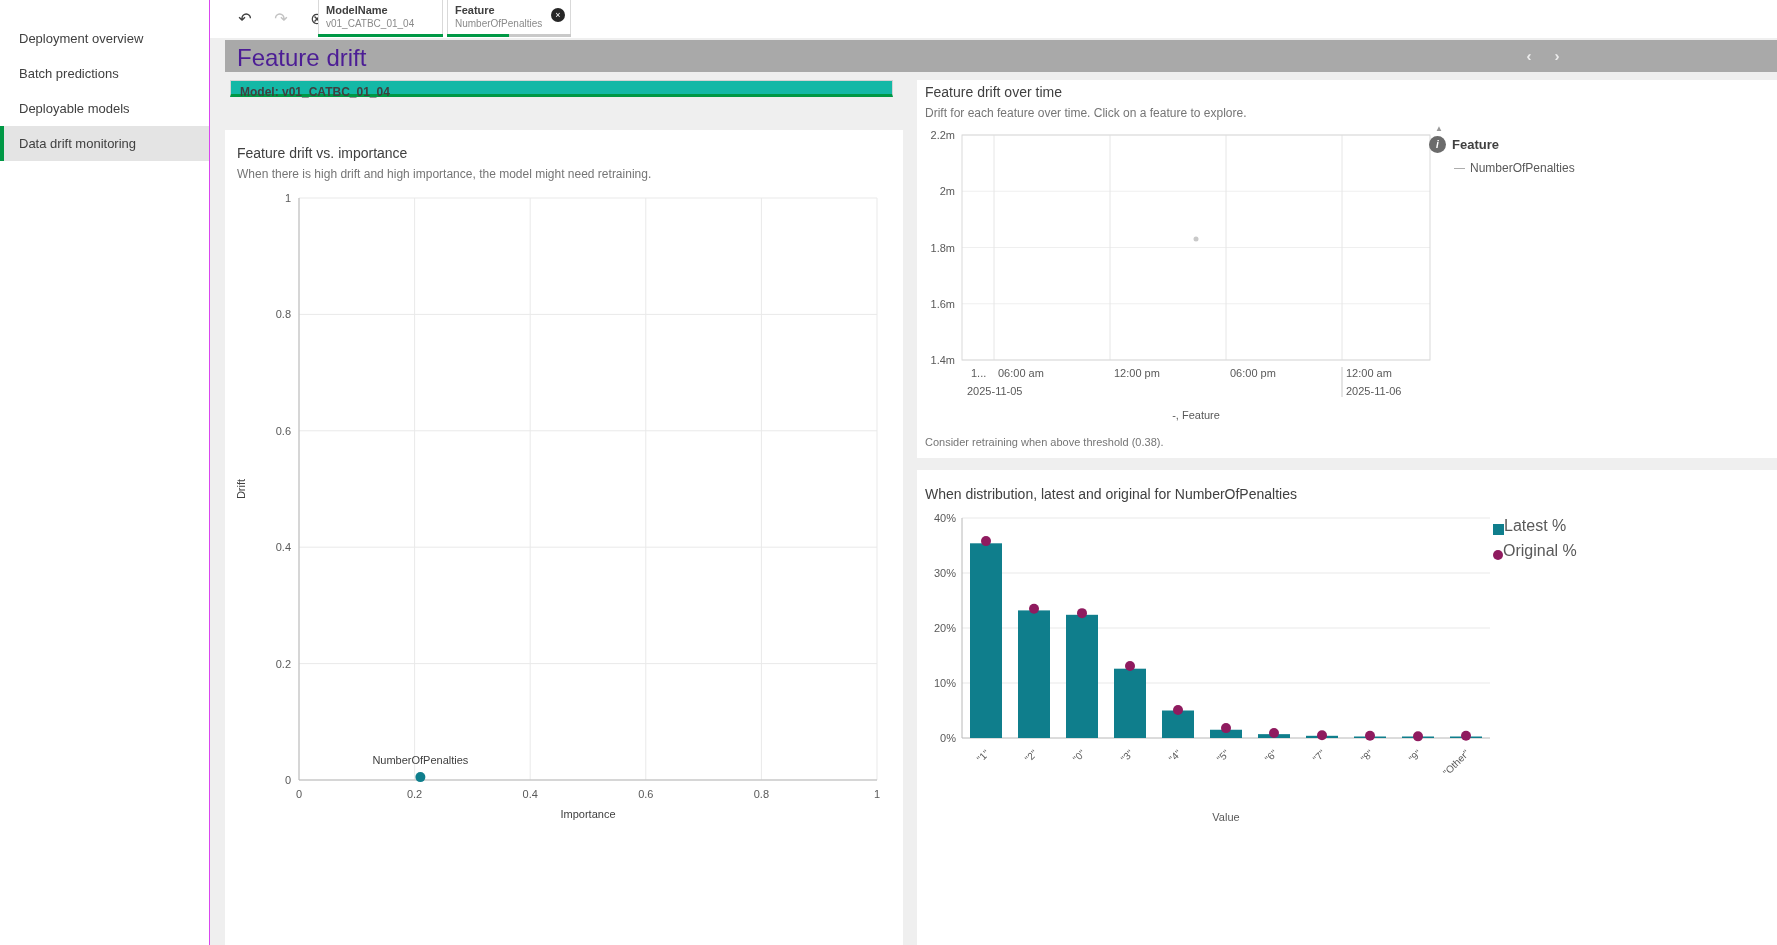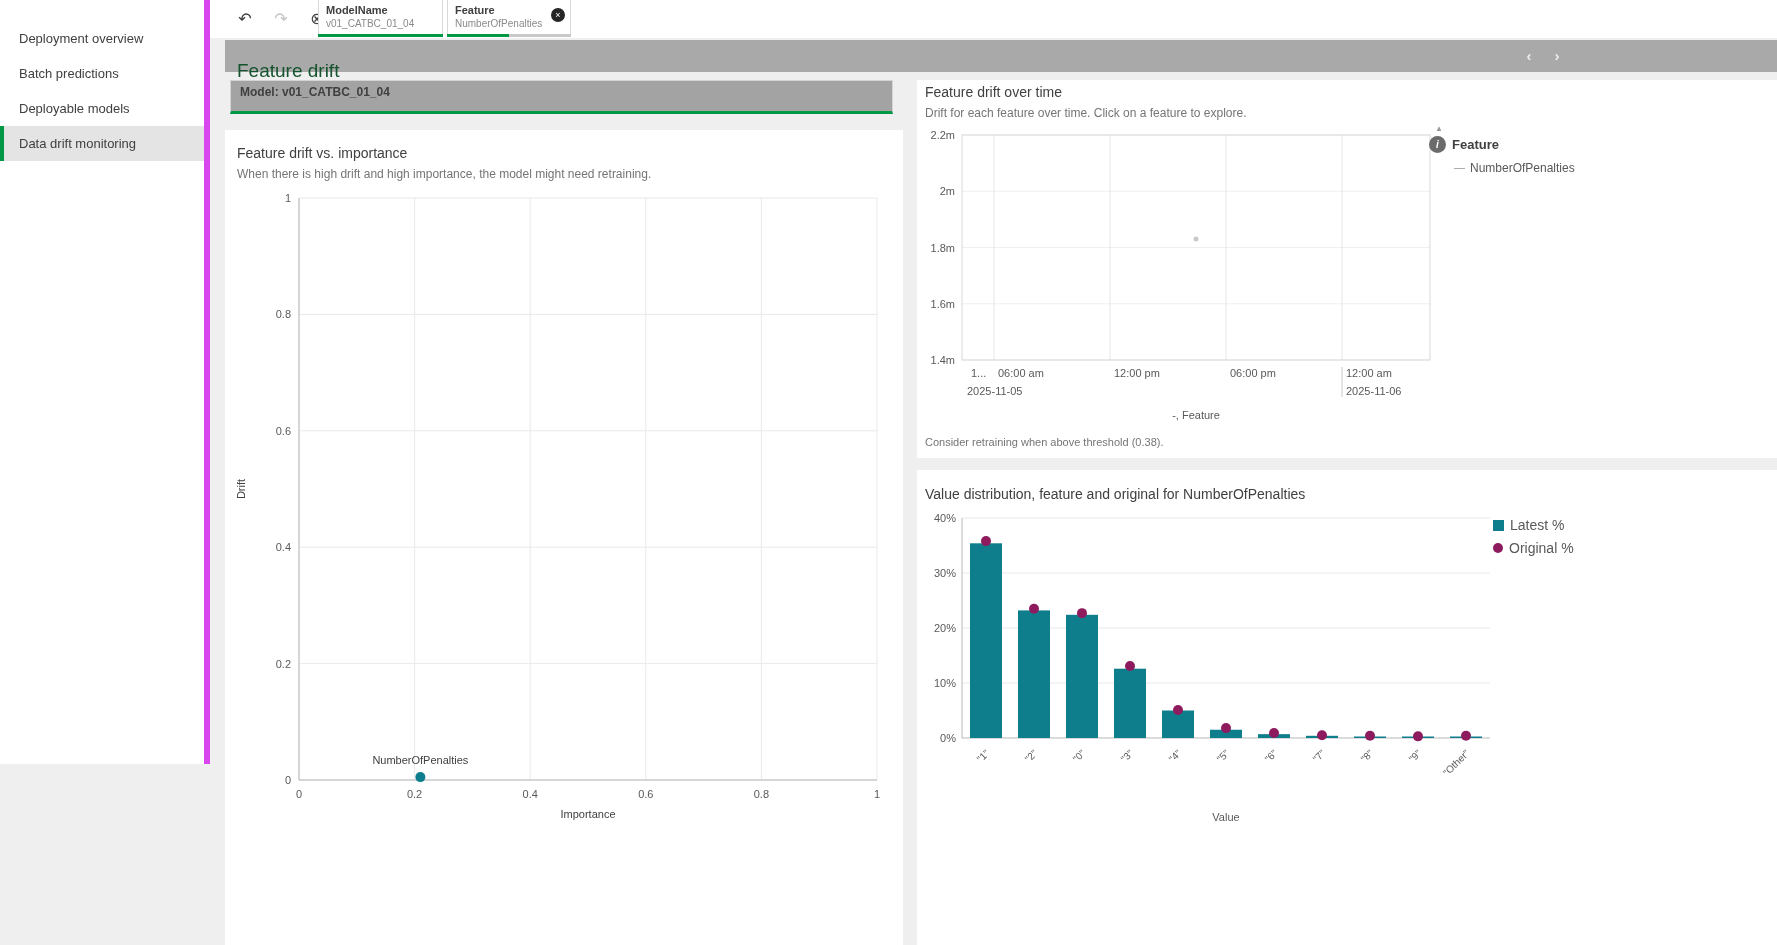--- a/index.html
+++ b/index.html
@@ -1,50 +1,50 @@
 <!DOCTYPE html>
 <html style="--green: #009845; --tbar: #a9a9a9;"><head>
 <meta charset="utf-8">
 <style>
 *{margin:0;padding:0;box-sizing:border-box}
 html,body{width:1777px;height:945px}
 body{position:relative;font-family:"Liberation Sans",sans-serif;background:#efefef;overflow:hidden;color:#404040}
-.sidebar{position:absolute;left:0;top:0;width:210px;height:764px;background:#fff;border-right:6px solid #d946ef;padding-top:21px;z-index:2}
+.sidebar{position:absolute;left:0;top:0;width:210px;height:945px;background:#fff;border-right:1px solid #d946ef;padding-top:21px;z-index:2}
 .nav-item{height:35px;line-height:35px;padding-left:15px;font-size:13px;color:#404040;border-left:4px solid transparent;cursor:pointer;white-space:nowrap}
 .nav-item.active{background:#e4e4e4;border-left-color:var(--green)}
 .toolbar{position:absolute;left:210px;top:0;width:1567px;height:38px;background:#fff}
 .tb-btn{position:absolute;top:5px;width:28px;height:28px;font-size:16px;line-height:28px;text-align:center;color:#404040;cursor:pointer}
 .tb-btn.disabled{color:#c2c2c2}
 .chip{position:absolute;top:0;height:37px;background:#fff;border:1px solid #d9d9d9;border-top:none;cursor:pointer}
 .chip .f{font-size:11px;font-weight:bold;padding:4px 0 0 7px;white-space:nowrap}
 .chip .v{font-size:10px;color:#8a8a8a;padding:2px 18px 0 7px;white-space:nowrap;overflow:hidden}
 .chip .bar{position:absolute;left:-1px;right:-1px;bottom:-1px;height:3px;background:var(--green)}
 .chip .bar.partial{background:linear-gradient(to right,var(--green) 50%,#c9c9c9 50%)}
 .chip-close{position:absolute;right:5px;top:8px;width:14px;height:14px;border-radius:50%;background:#262626;color:#fff;font-size:9px;line-height:14px;text-align:center;cursor:pointer}
 .titlebar{position:absolute;left:225px;top:40px;width:1552px;height:32px;background:var(--tbar)}
-.sheet-title{position:absolute;left:12px;top:20px;font-size:19px;color:#14532d}
+.sheet-title{position:absolute;left:12px;top:4px;font-size:24px;color:#4c1d95}
 .tb-chev{position:absolute;top:7px;width:20px;text-align:center;font-size:15px;font-weight:bold;color:#ececec;cursor:pointer}
-.model-box{position:absolute;left:230px;top:80px;width:663px;height:34px;background:#a3a3a3;border:1px solid #d4d4d4;border-bottom:3px solid var(--green);font-size:12px;font-weight:bold;line-height:22px;padding-left:9px;cursor:pointer;z-index:1}
+.model-box{position:absolute;left:230px;top:80px;width:663px;height:17px;background:#14b8a6;border:1px solid #d4d4d4;border-bottom:3px solid var(--green);font-size:12px;font-weight:bold;line-height:22px;padding-left:9px;cursor:pointer;z-index:1}
 .card{position:absolute;background:#fff}
 #card-left{left:225px;top:130px;width:678px;height:815px}
 #card-tr{left:917px;top:80px;width:860px;height:378px}
 #card-br{left:917px;top:470px;width:860px;height:475px}
 .card h3{position:absolute;font-size:14px;font-weight:normal;color:#404040;white-space:nowrap}
 .card .sub{position:absolute;font-size:12px;color:#757575;white-space:nowrap}
 svg.chart{position:absolute;left:0;top:0}
 .legend-tr{position:absolute;left:512px;top:44px;width:160px}
 .lg-up{font-size:8px;color:#999;margin-left:6px;cursor:pointer}
 .lg-title{display:flex;align-items:center;gap:6px;margin-top:3px;font-size:13px;font-weight:bold}
 .info-i{width:17px;height:17px;border-radius:50%;background:#6b6b6b;color:#fff;font-size:10px;line-height:17px;text-align:center;cursor:pointer;flex:none;font-style:italic}
 .lg-item{display:flex;align-items:center;gap:5px;margin:8px 0 0 25px;font-size:12px;color:#595959;white-space:nowrap;cursor:pointer}
 .dash{width:11px;height:1px;background:#adadad;flex:none}
 .axis-caption{position:absolute;left:45px;top:329px;width:468px;text-align:center;font-size:11px;color:#595959}
 .note{position:absolute;left:8px;top:356px;font-size:11px;color:#757575}
 .legend-br{position:absolute;left:576px;top:47px}
-.lg-row{display:flex;align-items:center;gap:6px;margin-bottom:7px;font-size:14px;color:#595959;cursor:pointer}
+.lg-row{display:flex;align-items:flex-end;margin-bottom:7px;font-size:16px;color:#595959;cursor:pointer}
 .sq{width:11px;height:11px;flex:none}
 .dot{width:10px;height:10px;border-radius:50%;flex:none}
 </style>
 </head>
 <body>
 
 <div class="sidebar">
   <div class="nav-item">Deployment overview</div>
   <div class="nav-item">Batch predictions</div>
   <div class="nav-item">Deployable models</div>
@@ -200,21 +200,21 @@
       <circle cx="213" cy="195.95" r="5" fill="#8f1b5f"></circle>
       <circle cx="261" cy="239.95" r="5" fill="#8f1b5f"></circle>
       <circle cx="309" cy="258.1" r="5" fill="#8f1b5f"></circle>
       <circle cx="357" cy="263.05" r="5" fill="#8f1b5f"></circle>
       <circle cx="405" cy="265.25" r="5" fill="#8f1b5f"></circle>
       <circle cx="453" cy="265.8" r="5" fill="#8f1b5f"></circle>
       <circle cx="501" cy="266.35" r="5" fill="#8f1b5f"></circle>
       <circle cx="549" cy="265.8" r="5" fill="#8f1b5f"></circle>
       <text x="309" y="351" font-size="11" fill="#595959" text-anchor="middle">Value</text>
     </svg>
-  <h3 style="left:8px;top:16px">Value distribution, feature and original for NumberOfPenalties</h3>
+  <h3 style="left:8px;top:16px">When distribution, latest and original for NumberOfPenalties</h3>
   <div class="legend-br">
     <div class="lg-row">
       <span class="sq" style="background: rgb(15, 126, 140);"></span>
       <span>Latest %</span>
     </div>
     <div class="lg-row">
       <span class="dot" style="background: rgb(143, 27, 95);"></span>
       <span>Original %</span>
     </div>
   </div>

